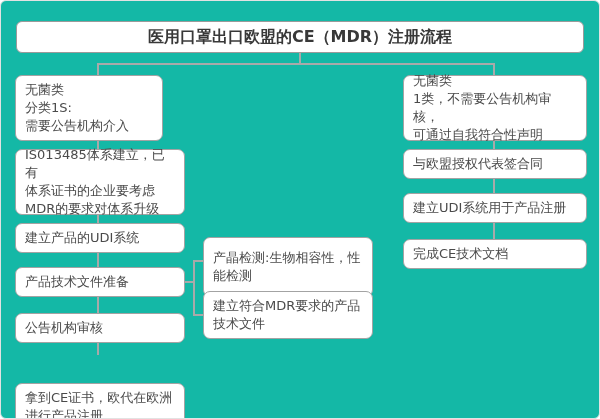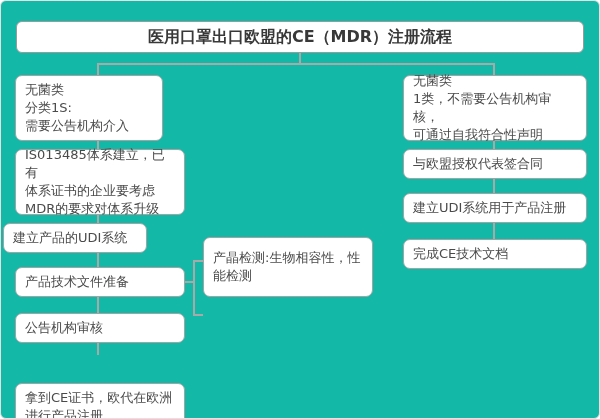--- a/index.html
+++ b/index.html
@@ -38,21 +38,21 @@
     font-size:16px;
     font-weight:bold;
     display:flex;
     align-items:center;
     justify-content:center;
   }
   .line{position:absolute;background:#a9a9a9;}
   
   .L1{left:14px;top:74px;width:148px;height:66px;}
   .L2{left:14px;top:148px;width:170px;height:66px;}
-  .L3{left:2px;top:222px;width:144px;height:30px;}
+  .L3{left:14px;top:222px;width:170px;height:30px;}
   .L4{left:14px;top:266px;width:170px;height:30px;}
   .L5{left:14px;top:312px;width:170px;height:30px;}
   .L6{left:14px;top:354px;width:170px;height:48px;margin-top:28px;}
   .M1{left:202px;top:236px;width:170px;height:60px;}
   .M2{left:202px;top:290px;width:170px;height:48px;}
   .R1{left:402px;top:74px;width:184px;height:66px;}
   .R2{left:402px;top:148px;width:184px;height:30px;}
   .R3{left:402px;top:192px;width:184px;height:30px;}
   .R4{left:402px;top:238px;width:184px;height:30px;}
 </style>
@@ -90,20 +90,22 @@
 体系证书的企业要考虑
 MDR的要求对体系升级</div>
   <div class="node L3">建立产品的UDI系统</div>
   <div class="node L4">产品技术文件准备</div>
   <div class="node L5">公告机构审核</div>
   <div class="node L6">拿到CE证书，欧代在欧洲
 进行产品注册</div>
 
   <div class="node M1">产晶检测:生物相容性，性
 能检测</div>
+  <div class="node M2">建立符合MDR要求的产品
+技术文件</div>
 
   <div class="node R1">无菌类
 1类，不需要公告机构审核，
 可通过自我符合性声明</div>
   <div class="node R2">与欧盟授权代表签合同</div>
   <div class="node R3">建立UDI系统用于产品注册</div>
   <div class="node R4">完成CE技术文档</div>
 
 </div>
 

